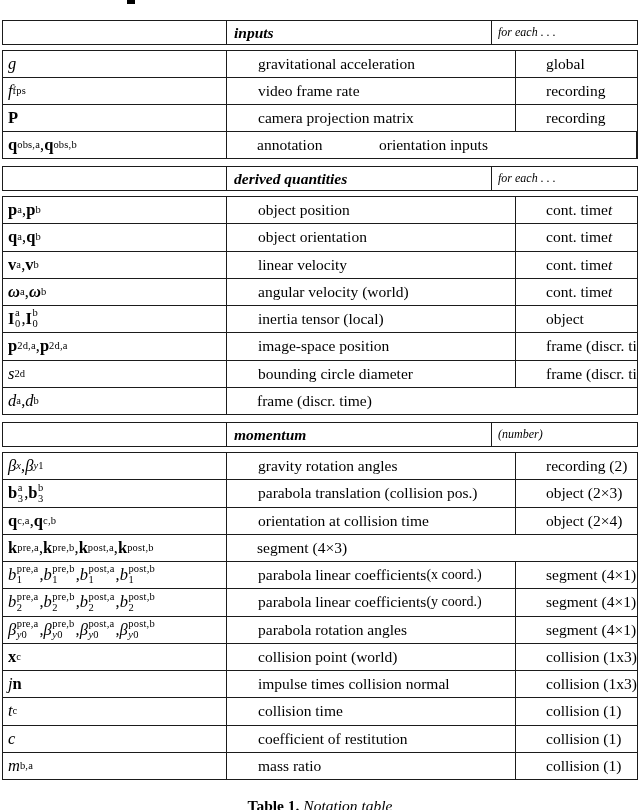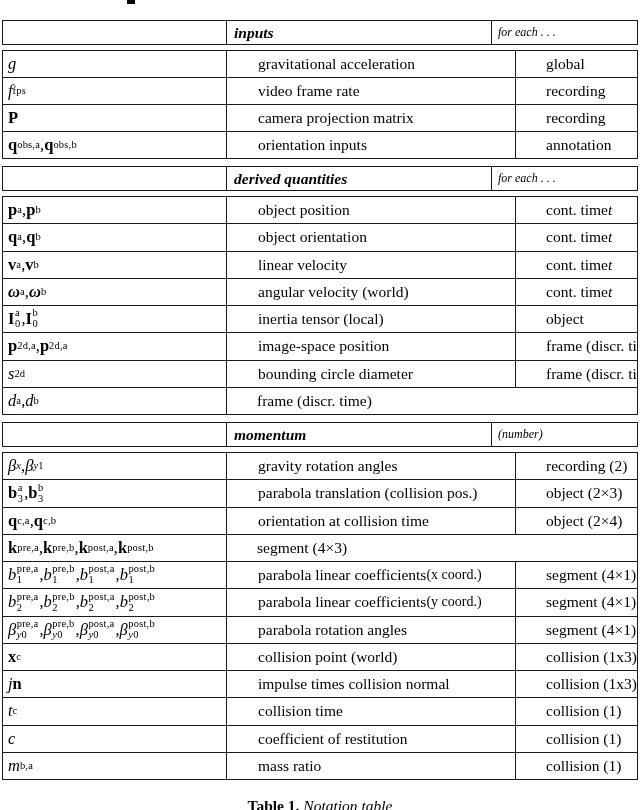--- a/index.html
+++ b/index.html
@@ -69,22 +69,22 @@
         </div>
         <div class="row">
           <div class="cell c1 sym">
             <b>P</b>
           </div>
           <div class="cell c2 desc">camera projection matrix</div>
           <div class="cell c3 scope">recording</div>
         </div>
         <div class="row">
           <div class="cell c1 sym"><b>q</b><sup>obs,a</sup>, <b>q</b><sup>obs,b</sup></div>
+          <div class="cell c3 scope">annotation</div>
           <div class="cell c2 desc">orientation inputs</div>
-          <div class="cell c3 scope">annotation</div>
         </div>
       </div>
     </div>
     <div class="section">
       <div class="box hdr">
         <div class="cell c1"></div>
         <div class="cell c2 hdr-title">derived quantities</div>
         <div class="cell c3 hdr-right">for each . . .</div>
       </div>
       <div class="box body body-1">

